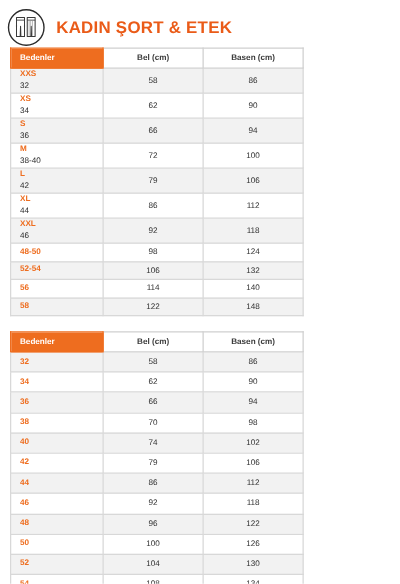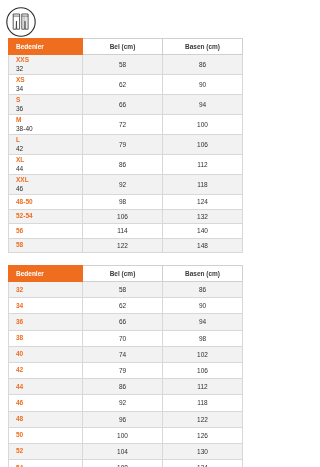--- a/index.html
+++ b/index.html
@@ -135,20 +135,21 @@
         <path d="M8.2 8.0 h6.4 v15.2 h-2.9 l-0.25 -8.1 -0.3 8.1 h-2.95 z" fill="#ffffff" stroke="#3a3a3a" stroke-width="0.85" stroke-linejoin="round"></path>
         <line x1="8.2" y1="10.1" x2="14.6" y2="10.1" stroke="#3a3a3a" stroke-width="0.7"></line>
 
         <path d="M16.8 8.0 h6.3 v15.2 h-2.85 l-0.3 -8.1 -0.28 8.1 h-2.87 z" fill="#ffffff" stroke="#3a3a3a" stroke-width="0.85" stroke-linejoin="round"></path>
         <line x1="16.8" y1="10.1" x2="23.1" y2="10.1" stroke="#3a3a3a" stroke-width="0.7"></line>
         <line x1="18.3" y1="10.4" x2="18.3" y2="22.6" stroke="#8a8a8a" stroke-width="0.45"></line>
         <line x1="19.5" y1="10.4" x2="19.5" y2="22.6" stroke="#8a8a8a" stroke-width="0.45"></line>
         <line x1="21.0" y1="10.4" x2="21.0" y2="22.6" stroke="#8a8a8a" stroke-width="0.45"></line>
       </svg>
     </span>
+    <span class="title">KADIN ŞORT &amp; ETEK</span>
   </div>
 
   <div class="table-wrap">
     <table class="size-table" id="table-0">
       <colgroup>
         <col class="c-size">
           <col class="c-val">
           <col class="c-val">
       </colgroup>
       <thead>

